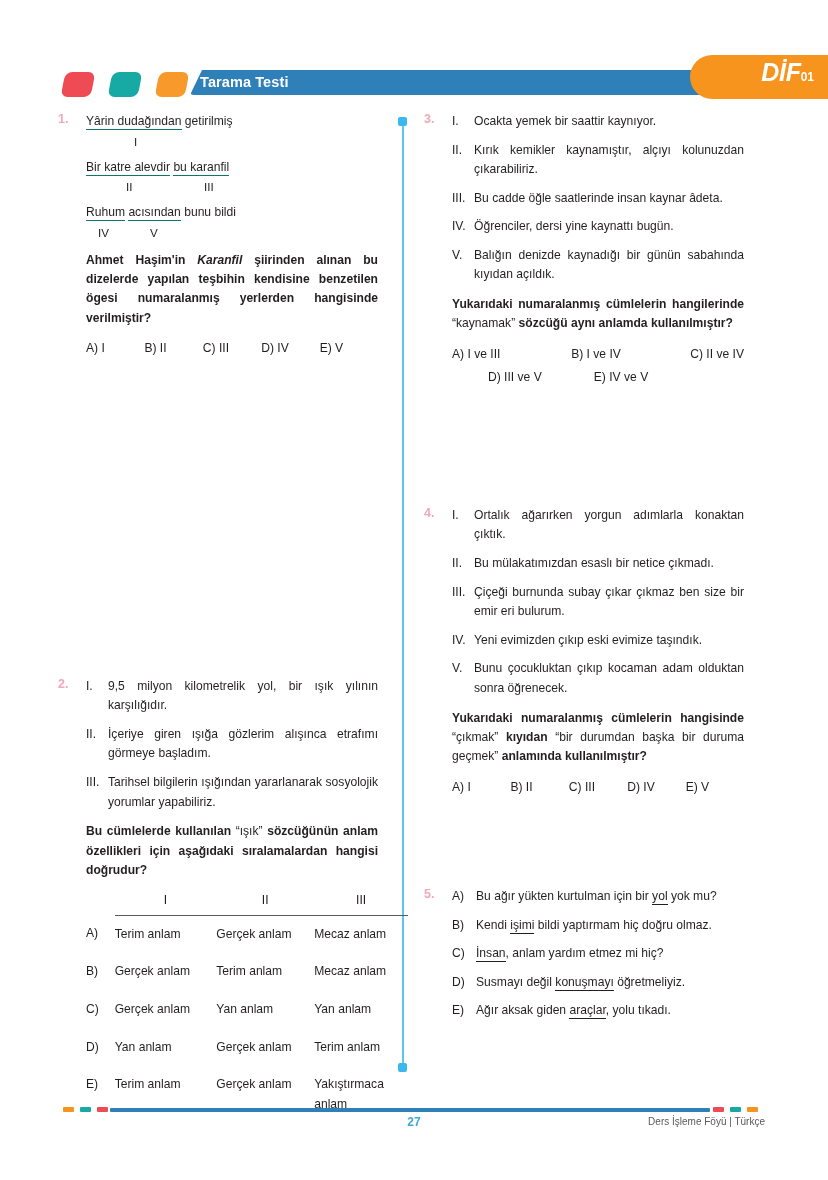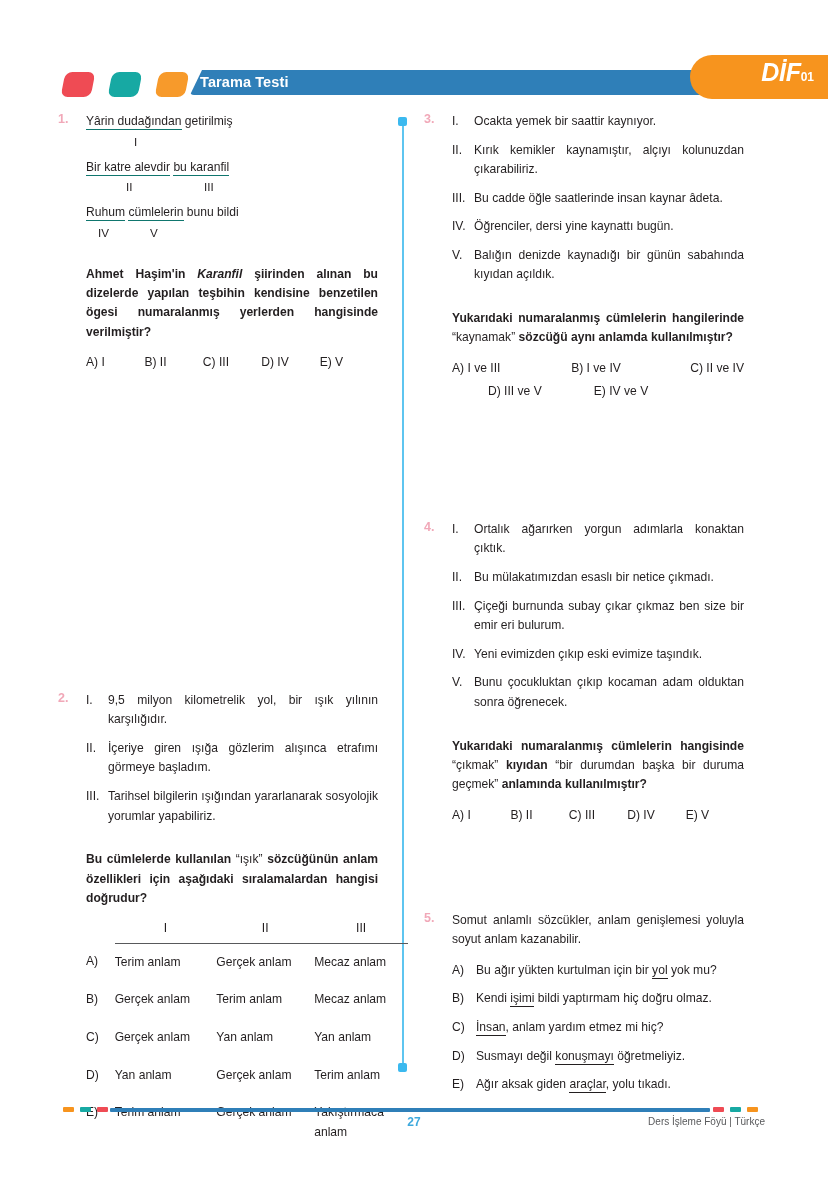--- a/index.html
+++ b/index.html
@@ -151,21 +151,21 @@
   .ritem .rt {
     flex: 1;
     text-align: justify;
   }
   .ritem:last-child { margin-bottom: 0; }
 
   
   .directive {
     font-weight: bold;
     text-align: justify;
-    margin-top: 24px;
+    margin-top: 10px;
     margin-bottom: 11px;
     line-height: 1.6;
   }
   .directive .reg { font-weight: normal; }
 
   
   .intro {
     text-align: justify;
     margin-bottom: 11px;
     line-height: 1.6;
@@ -284,21 +284,21 @@
       <div class="roman-row">
           <span style="left:48px">I</span>
         </div>
 
       <div class="poem-line"><span class="u">Bir katre alevdir</span> <span class="u">bu karanfil</span></div>
       <div class="roman-row">
           <span style="left:40px">II</span>
           <span style="left:118px">III</span>
         </div>
 
-      <div class="poem-line"><span class="u">Ruhum</span> <span class="u">cümlelerin</span><span> bunu bildi</span></div>
+      <div class="poem-line"><span class="u">Ruhum</span> <span class="u">acısından</span><span> bunu bildi</span></div>
       <div class="roman-row">
           <span style="left:12px">IV</span>
           <span style="left:64px">V</span>
         </div>
 
       <div class="directive"><span>Ahmet Haşim'in </span><em>Karanfil</em><span> şiirinden alınan bu dizelerde yapılan teşbihin kendisine benzetilen ögesi numaralanmış yerlerden hangisinde verilmiştir?</span></div>
 
       <div class="ans-row">
         <span class="a-opt">A) I</span>
         <span class="a-opt">B) II</span>
@@ -457,21 +457,20 @@
         <span class="a-opt">E) V</span>
       </div>
     </div>
   </div>
 
   <div style="height:68px"></div>
 
   <div class="q">
     <div class="q-num">5.</div>
     <div class="q-body">
-      <div class="intro">Somut anlamlı sözcükler, anlam genişlemesi yoluyla soyut anlam kazanabilir.</div>
 
       <div class="ans-list">
         <div class="ans-item">
           <span class="al">A)</span>
           <span class="at"><span>Bu ağır yükten kurtulman için bir </span><span class="u">yol</span><span> yok mu?</span></span>
         </div>
         <div class="ans-item">
           <span class="al">B)</span>
           <span class="at"><span>Kendi </span><span class="u">işimi</span><span> bildi yaptırmam hiç doğru olmaz.</span></span>
         </div>

